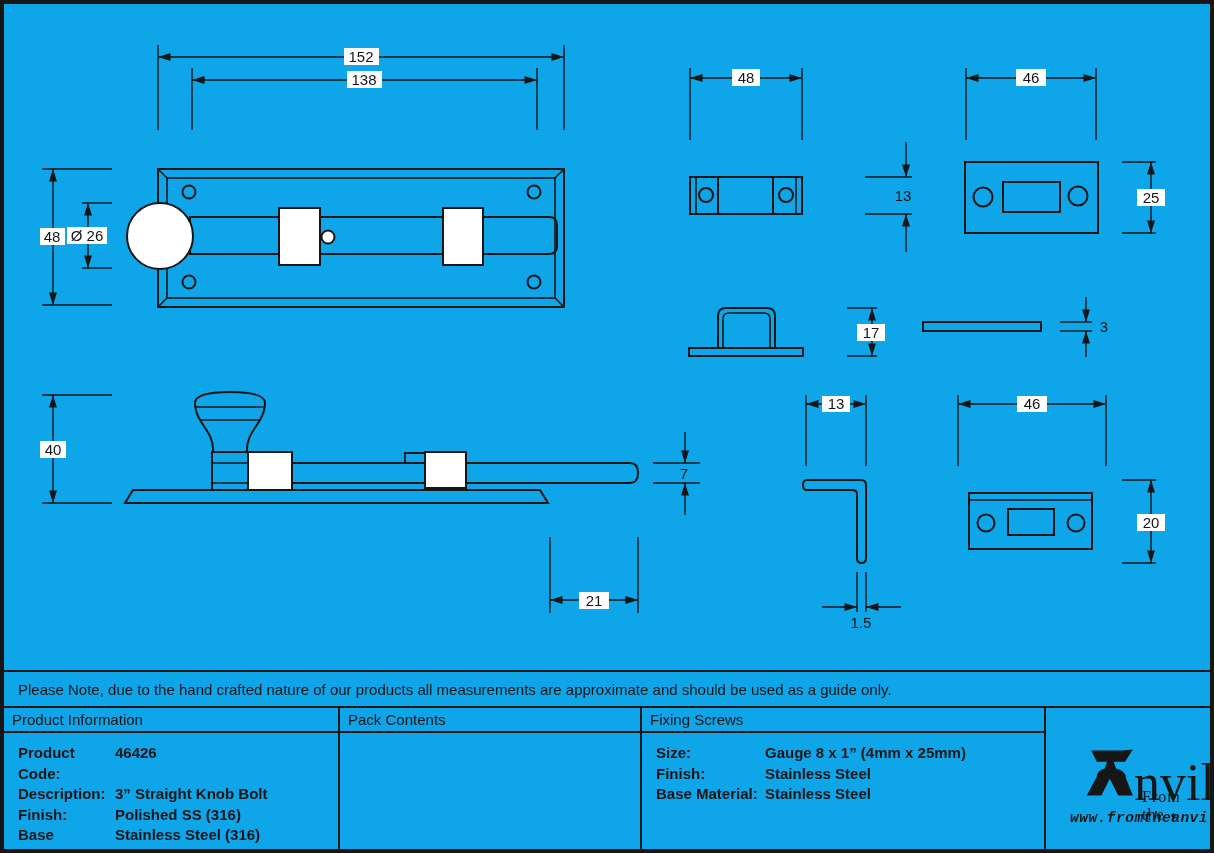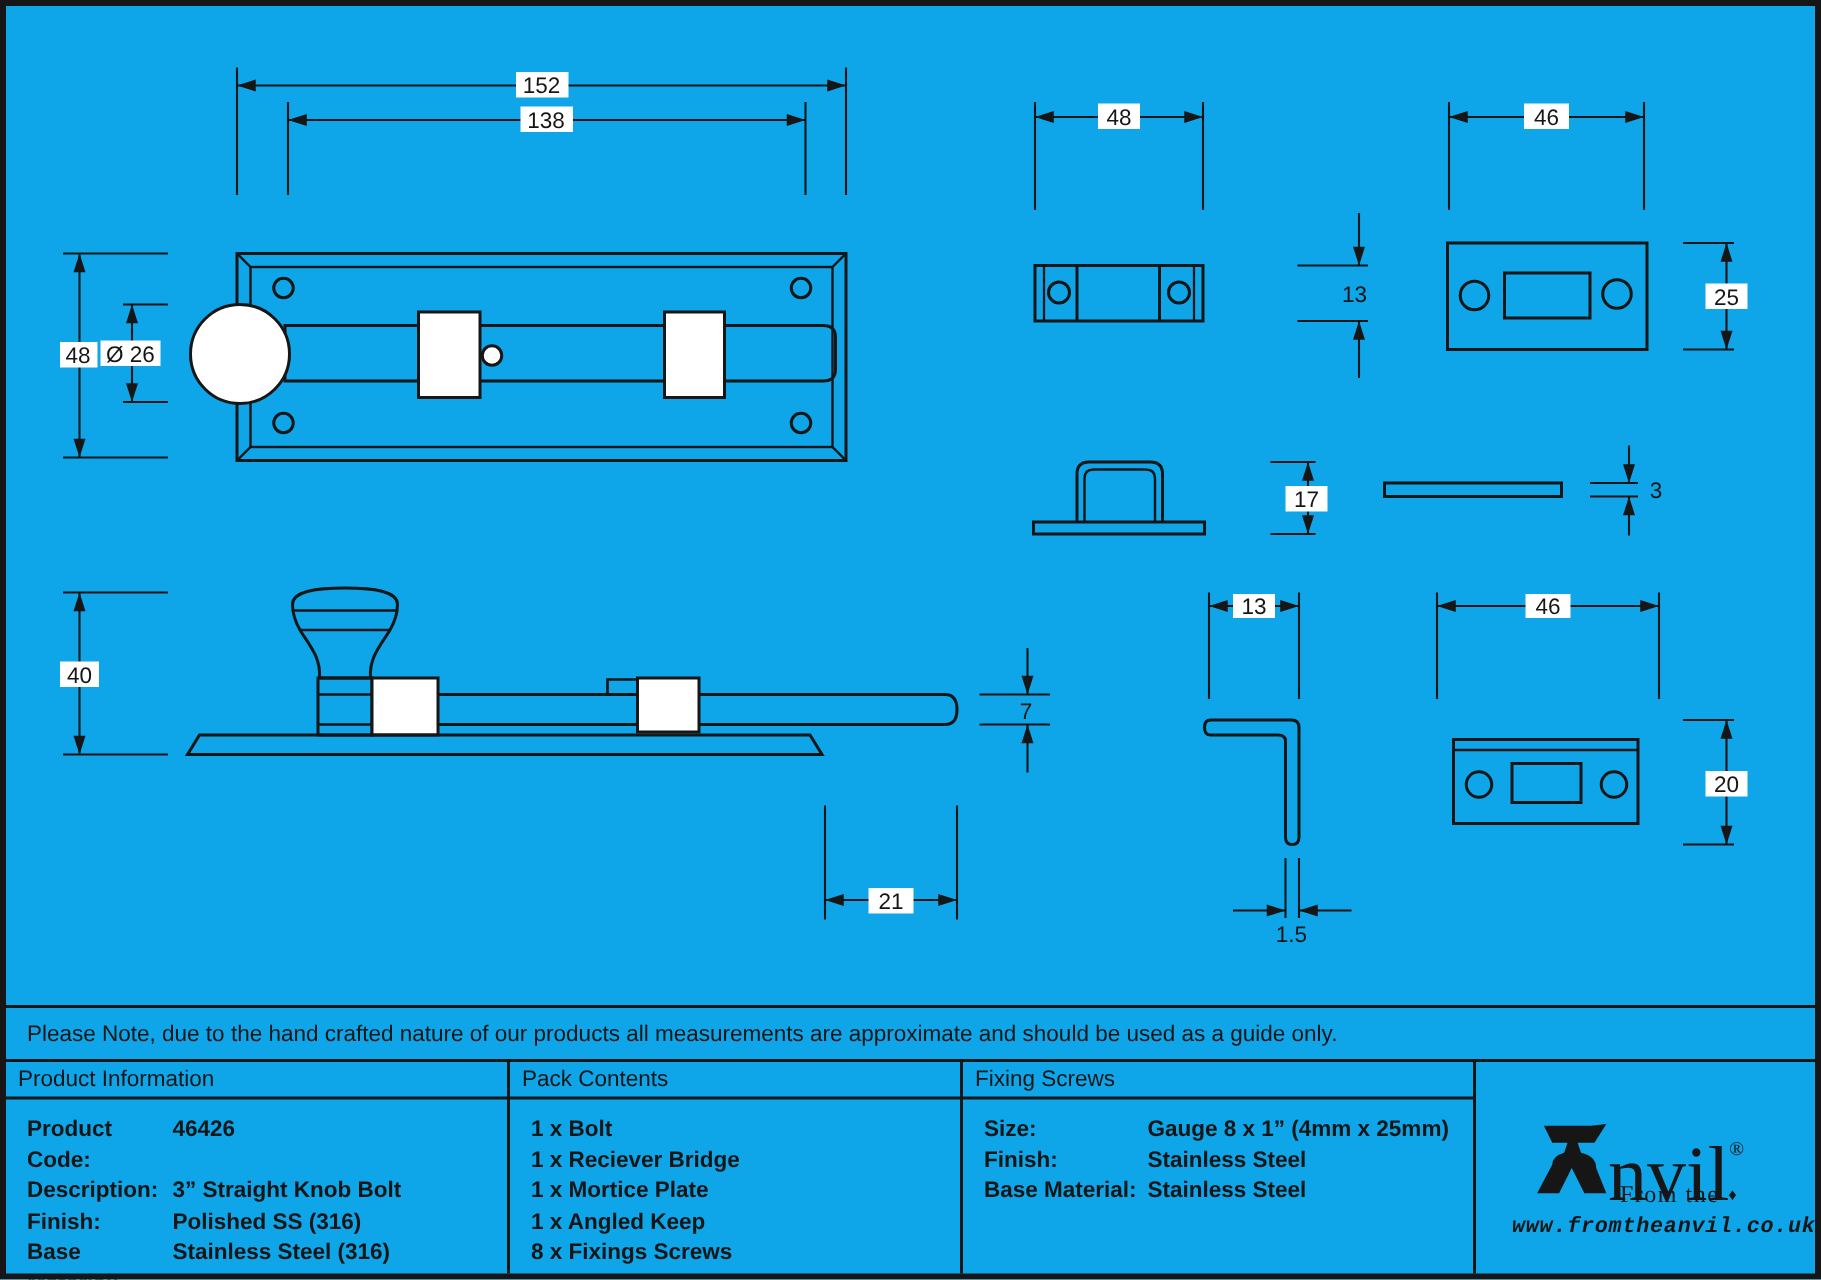--- a/index.html
+++ b/index.html
@@ -11,21 +11,21 @@
   .drawing-area{width:1206px;height:666px;flex:none;}
   .drawing-area svg{display:block;}
   .note-bar{
     flex:none;height:36px;box-sizing:border-box;border-top:2px solid #161616;
     display:flex;align-items:center;padding-left:14px;font-size:15px;text-align:center;
   }
   .info-table{flex:1;display:flex;box-sizing:border-box;border-top:2px solid #161616;min-height:0;}
   .col{box-sizing:border-box;border-right:2px solid #161616;display:flex;flex-direction:column;}
   .col-product{width:336px;}
   .col-pack{width:302px;}
-  .col-screws{width:342px;}
+  .col-screws{width:404px;}
   .col-logo{flex:1;border-right:none;position:relative;}
   .col-header{
     flex:none;height:25px;box-sizing:border-box;border-bottom:2px solid #161616;
     display:flex;align-items:center;padding-left:8px;font-size:15px;
   }
   .col-body{padding:10px 0 0 14px;font-size:15px;line-height:20.6px;font-weight:bold;}
   .kv{display:flex;}
   .kv .k{width:97px;flex:none;}
   .col-screws .kv .k{width:109px;}
   
@@ -267,27 +267,20 @@
         </div>
         <div class="kv">
           <span class="k">Base Material:</span>
           <span class="v">Stainless Steel (316)</span>
         </div>
       </div>
     </div>
 
     <div class="col col-pack">
       <div class="col-header">Pack Contents</div>
-      <div class="col-body">
-        <div>1 x Bolt</div>
-        <div>1 x Reciever Bridge</div>
-        <div>1 x Mortice Plate</div>
-        <div>1 x Angled Keep</div>
-        <div>8 x Fixings Screws</div>
-      </div>
     </div>
 
     <div class="col col-screws">
       <div class="col-header">Fixing Screws</div>
       <div class="col-body">
         <div class="kv">
           <span class="k">Size:</span>
           <span class="v">Gauge 8 x 1” (4mm x 25mm)</span>
         </div>
         <div class="kv">

